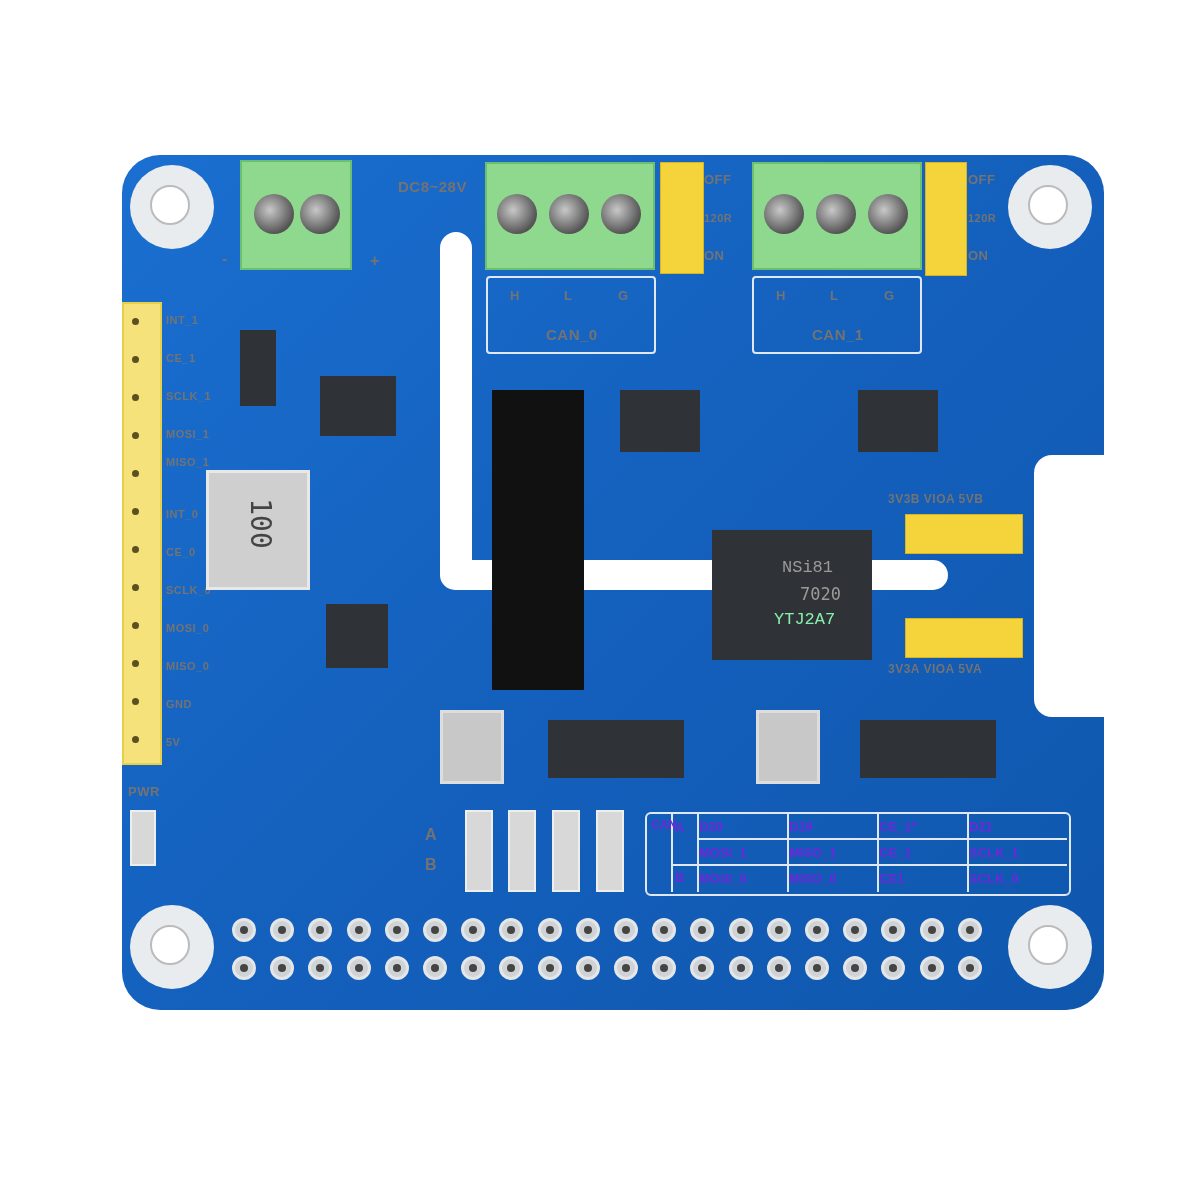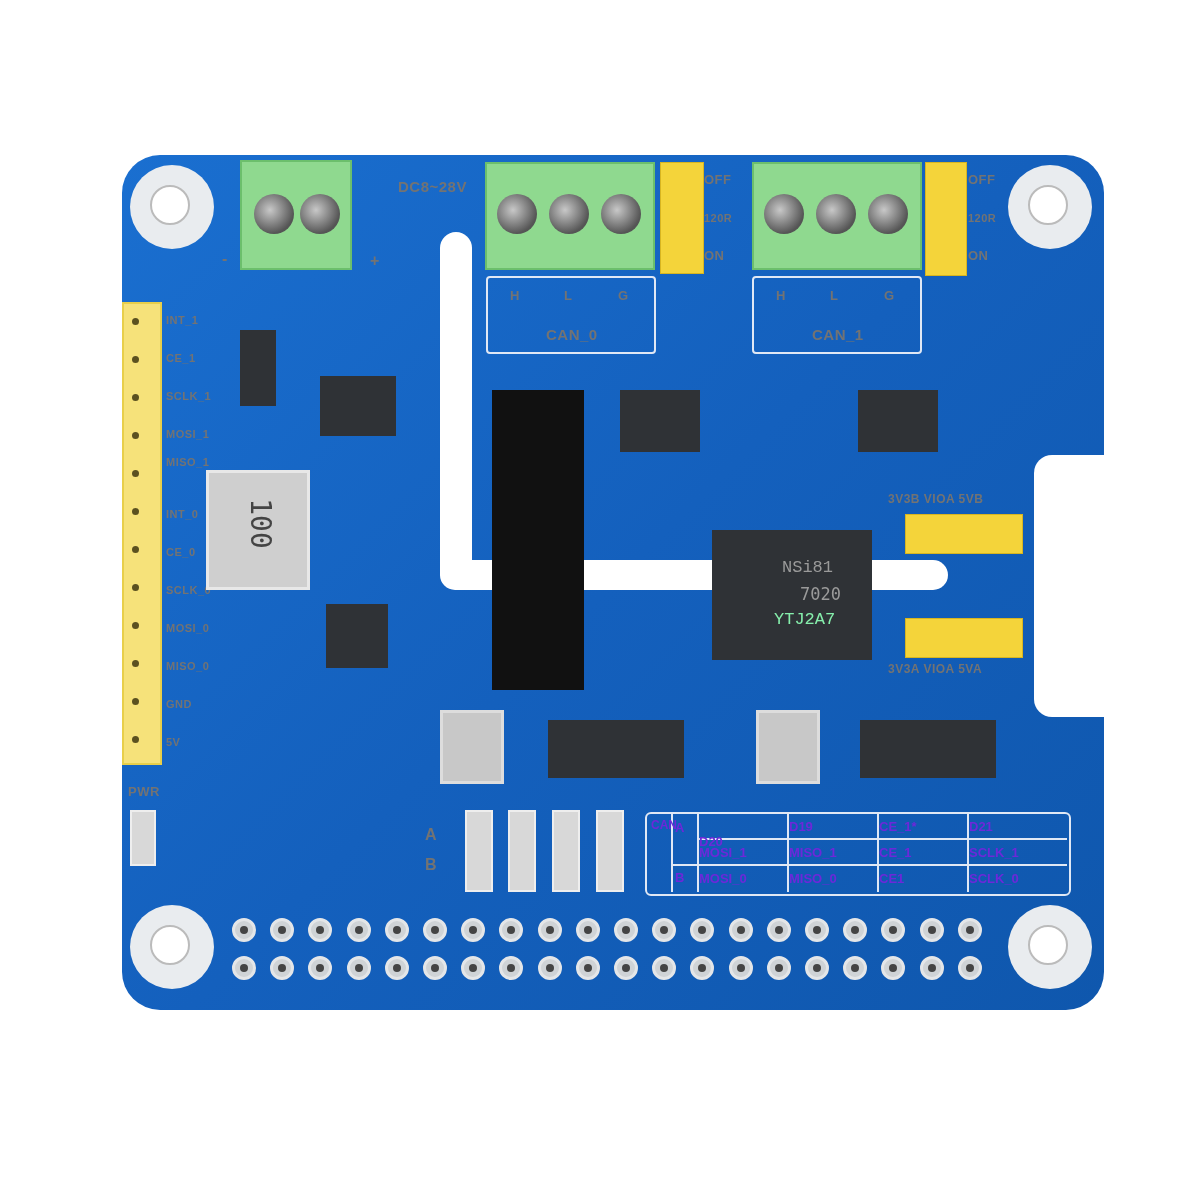--- a/index.html
+++ b/index.html
@@ -147,21 +147,21 @@
   <div class="gl" style="left:24px;top:0;width:2px;height:78px"></div>
   <div class="gl" style="left:50px;top:0;width:2px;height:78px"></div>
   <div class="gl" style="left:140px;top:0;width:2px;height:78px"></div>
   <div class="gl" style="left:230px;top:0;width:2px;height:78px"></div>
   <div class="gl" style="left:320px;top:0;width:2px;height:78px"></div>
   <div class="gl" style="left:50px;top:24px;width:370px;height:2px"></div>
   <div class="gl" style="left:26px;top:50px;width:394px;height:2px"></div>
   <div class="cell" style="left:4px;top:2px;width:18px;font-size:12px;line-height:18px">CAN</div>
   <div class="cell" style="left:28px;top:6px;width:20px">A</div>
   <div class="cell" style="left:28px;top:56px;width:20px">B</div>
-  <div class="cell" style="left:52px;top:20px;width:88px">D20</div>
+  <div class="cell" style="left:52px;top:5px;width:88px">D20</div>
   <div class="cell" style="left:142px;top:5px;width:88px">D19</div>
   <div class="cell" style="left:232px;top:5px;width:88px">CE_1*</div>
   <div class="cell" style="left:322px;top:5px;width:98px">D21</div>
   <div class="cell" style="left:52px;top:31px;width:88px">MOSI_1</div>
   <div class="cell" style="left:142px;top:31px;width:88px">MISO_1</div>
   <div class="cell" style="left:232px;top:31px;width:88px">CE_1</div>
   <div class="cell" style="left:322px;top:31px;width:98px">SCLK_1</div>
   <div class="cell" style="left:52px;top:57px;width:88px">MOSI_0</div>
   <div class="cell" style="left:142px;top:57px;width:88px">MISO_0</div>
   <div class="cell" style="left:232px;top:57px;width:88px">CE1</div>

